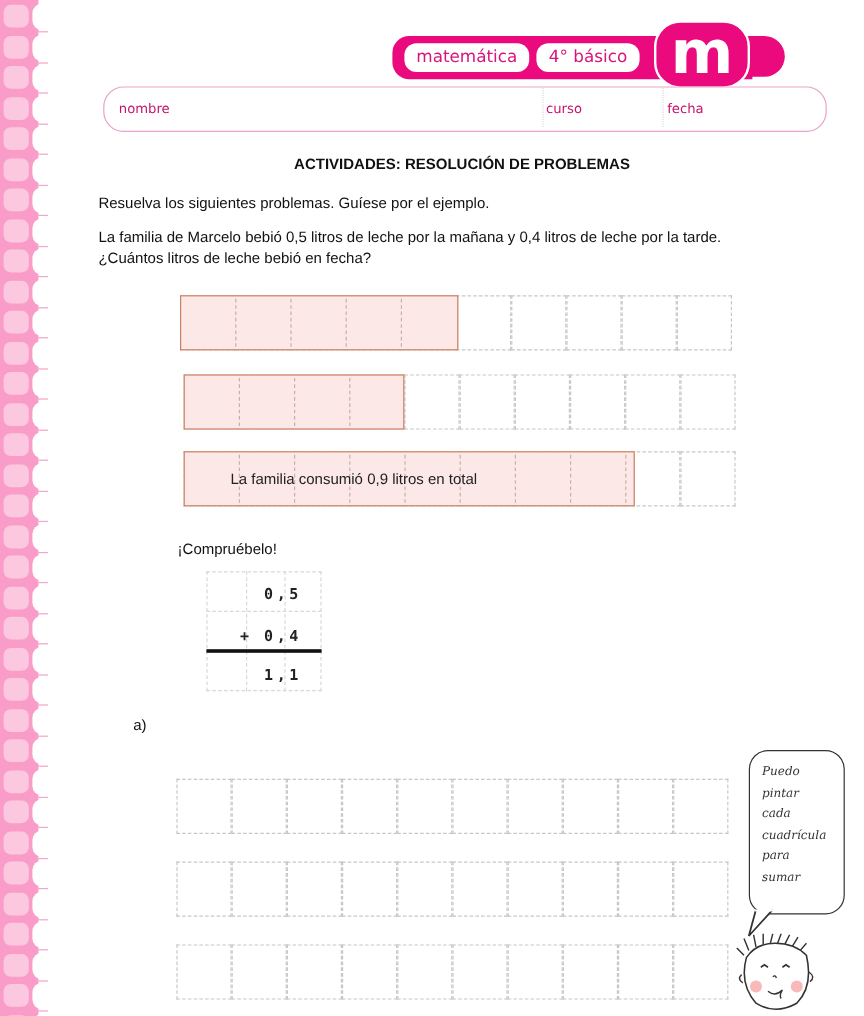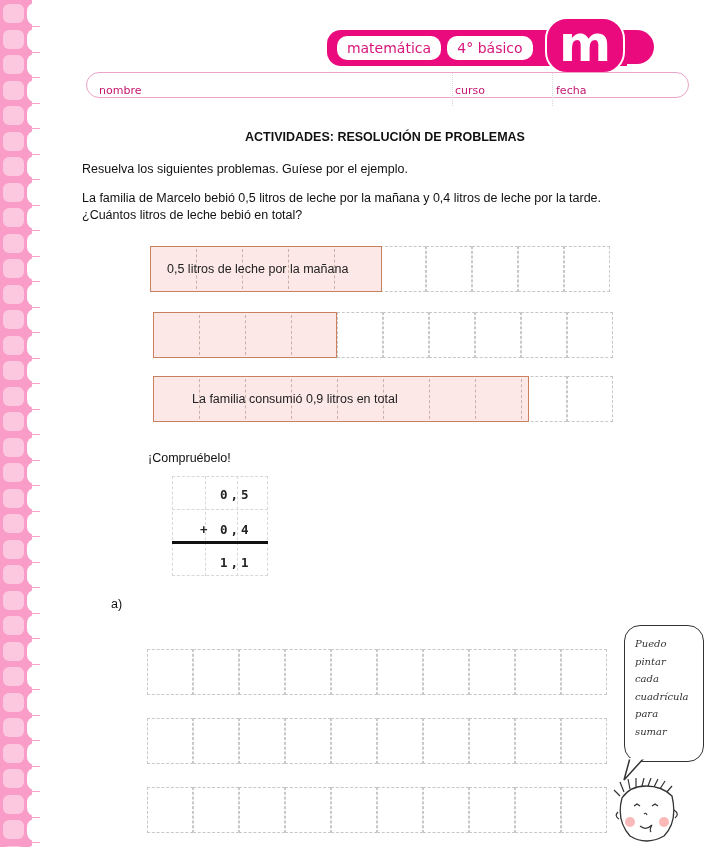--- a/index.html
+++ b/index.html
@@ -15,21 +15,21 @@
   
   .brand-bar { position: absolute; left: 327px; top: 30px; width: 300px; height: 36px; background: #ea0a7d; border-radius: 14px 0 0 14px; }
   .brand-pill { position: absolute; top: 36px; height: 24px; background: #fff; border-radius: 10px; color: #d8157b;
     font-family: "DejaVu Sans", sans-serif; font-size: 14px; line-height: 24px; text-align: center; }
   .pill-subject { left: 337px; width: 104px; }
   .pill-grade { left: 447px; width: 86px; }
   .brand-ear { position: absolute; left: 622px; top: 30px; width: 32px; height: 34px; background: #ea0a7d; border-radius: 0 18px 18px 0; }
   .brand-logo { position: absolute; left: 545px; top: 17px; width: 80px; height: 57px; background: #ea0a7d; border-radius: 22px;
     color: #fff; font-family: "DejaVu Sans", sans-serif; font-weight: bold; font-size: 50px; line-height: 50px; text-align: center; border: 2px solid #fff; }
 
-  .name-bar { position: absolute; left: 86px; top: 72px; width: 603px; height: 26px; border: 1px solid #e9a4c7; border-radius: 17px; }
+  .name-bar { position: absolute; left: 86px; top: 72px; width: 603px; height: 38px; border: 1px solid #e9a4c7; border-radius: 17px; }
   .name-label { position: absolute; top: 11px; font-family: "DejaVu Sans", sans-serif; font-size: 11px; color: #c4156f; }
   .name-sep { position: absolute; top: 0; width: 0; height: 33px; border-left: 1px dotted #d8d8d8; }
 
   .title { position: absolute; left: 0; top: 130px; width: 720px; padding-left: 50px; text-align: center; font-weight: bold; font-size: 12.5px; }
   .para { position: absolute; left: 82px; font-size: 12.5px; line-height: 17px; }
 
   
   .grid-row { position: absolute; height: 46px; }
   .grid-cell { position: absolute; top: 0; width: 46px; height: 46px; border: 1px dashed #c8c8c8; }
   .fill-bar { position: absolute; background: #fce8e6; border: 1.5px solid #c98060; height: 46px; }
@@ -170,40 +170,39 @@
   <span class="name-label" style="left:12px">nombre</span>
   <div class="name-sep" style="left:365px"></div>
   <span class="name-label" style="left:368px">curso</span>
   <div class="name-sep" style="left:465px"></div>
   <span class="name-label" style="left:469px">fecha</span>
 </div>
 
 <div class="title">ACTIVIDADES: RESOLUCIÓN DE PROBLEMAS</div>
 <div class="para" style="top:161px">Resuelva los siguientes problemas. Guíese por el ejemplo.</div>
 <div class="para" style="top:190px">La familia de Marcelo bebió 0,5 litros de leche por la mañana y 0,4 litros de leche por la tarde.</div>
-<div class="para" style="top:207px">¿Cuántos litros de leche bebió en total?</div>
+<div class="para" style="top:207px">¿Cuántos litros de leche bebió en fecha?</div>
 
 <div class="grid-row" style="left:150px; top:246px; width:462px">
     <div class="grid-cell" style="left: 0px;"></div>
     <div class="grid-cell" style="left: 46px;"></div>
     <div class="grid-cell" style="left: 92px;"></div>
     <div class="grid-cell" style="left: 138px;"></div>
     <div class="grid-cell" style="left: 184px;"></div>
     <div class="grid-cell" style="left: 230px;"></div>
     <div class="grid-cell" style="left: 276px;"></div>
     <div class="grid-cell" style="left: 322px;"></div>
     <div class="grid-cell" style="left: 368px;"></div>
     <div class="grid-cell" style="left: 414px;"></div>
   </div>
 <div class="fill-bar" style="left:150px; top:246px; width:232px">
     <div class="divider" style="left: 183px;"></div>
     <div class="divider" style="left: 137px;"></div>
     <div class="divider" style="left: 91px;"></div>
     <div class="divider" style="left: 45px;"></div>
-  <span class="fill-text" style="left:16px">0,5   litros de leche por la mañana</span>
 </div>
 
 <div class="grid-row" style="left:153px; top:312px; width:462px">
     <div class="grid-cell" style="left: 0px;"></div>
     <div class="grid-cell" style="left: 46px;"></div>
     <div class="grid-cell" style="left: 92px;"></div>
     <div class="grid-cell" style="left: 138px;"></div>
     <div class="grid-cell" style="left: 184px;"></div>
     <div class="grid-cell" style="left: 230px;"></div>
     <div class="grid-cell" style="left: 276px;"></div>

